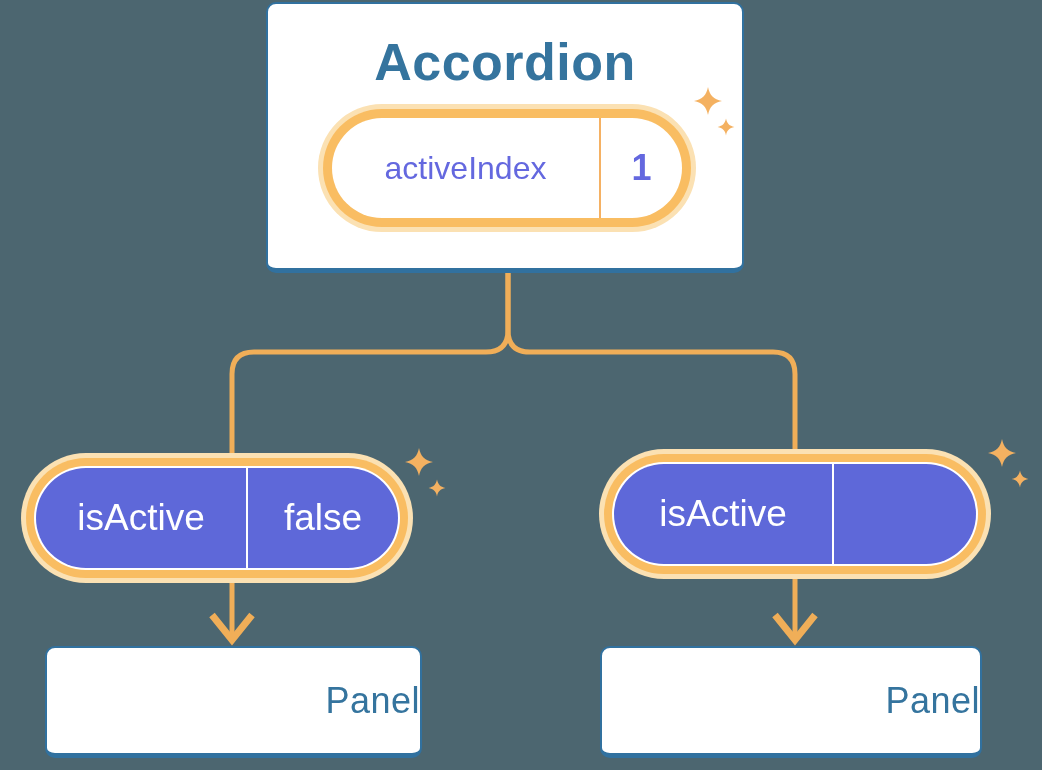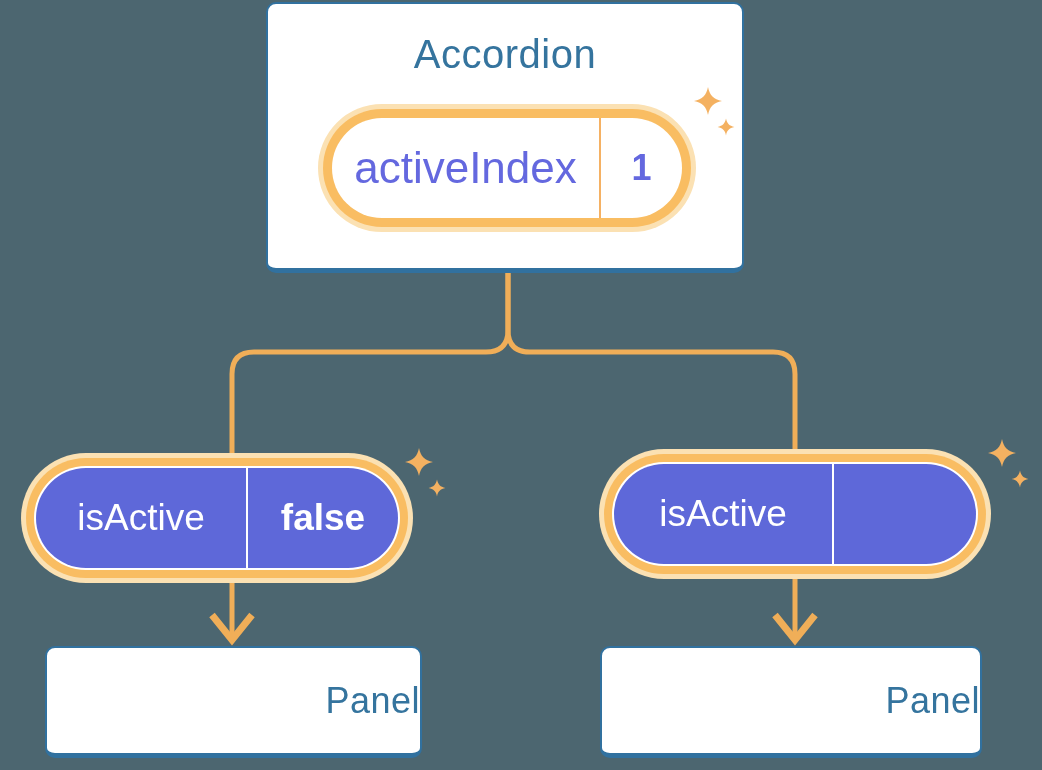--- a/index.html
+++ b/index.html
@@ -41,22 +41,22 @@
     border-bottom-width:5px;
     border-radius:10px;
     z-index:2;
   }
   .card-accordion{
     left:266px;top:2px;width:478px;height:271px;
   }
   .card-title{
     margin-top:28px;
     text-align:center;
-    font-size:40px;
-    font-weight:400;
+    font-size:52px;
+    font-weight:700;
     color:var(--card-text);
     letter-spacing:0.5px;
   }
   .panel-card{
     display:flex;align-items:center;justify-content:flex-end;
     z-index:2;
   }
   .panel-left{left:45px;top:646px;width:377px;height:112px;}
   .panel-right{left:600px;top:646px;width:382px;height:112px;}
   .panel-title{
@@ -73,21 +73,21 @@
     z-index:3;
   }
   .pill-state{
     left:332px;top:118px;width:350px;height:100px;
     background:var(--white);
     box-shadow:0 0 0 9px var(--pill-ring), 0 0 0 14px var(--pill-halo);
   }
   .pill-state .pill-label-seg{
     width:267px;
     display:flex;align-items:center;justify-content:center;
-    font-size:44px;
+    font-size:32px;
     color:var(--state-text);
   }
   .pill-state .pill-divider{
     width:2px;
     background:var(--divider-orange);
   }
   .pill-state .pill-value-seg{
     flex:1;
     display:flex;align-items:center;justify-content:center;
     font-size:36px;
@@ -108,21 +108,21 @@
   .pill-prop-false .pill-label-seg{width:210px;}
   .pill-prop-true .pill-label-seg{width:218px;}
   .pill-prop .pill-divider{
     width:2px;
     background:var(--white);
   }
   .pill-prop .pill-value-seg{
     flex:1;
     display:flex;align-items:center;justify-content:center;
     font-size:37px;
-    font-weight:bold;
+    font-weight:normal;
     color:var(--white);
   }
   .sparkles{
     position:absolute;
     z-index:4;
   }
   .sparkles svg{position:absolute;display:block;}
   .sparkles .star{fill:var(--sparkle);}
   .sp-top{left:693px;top:86px;width:60px;height:60px;}
   .sp-left{left:404px;top:447px;width:60px;height:60px;}

